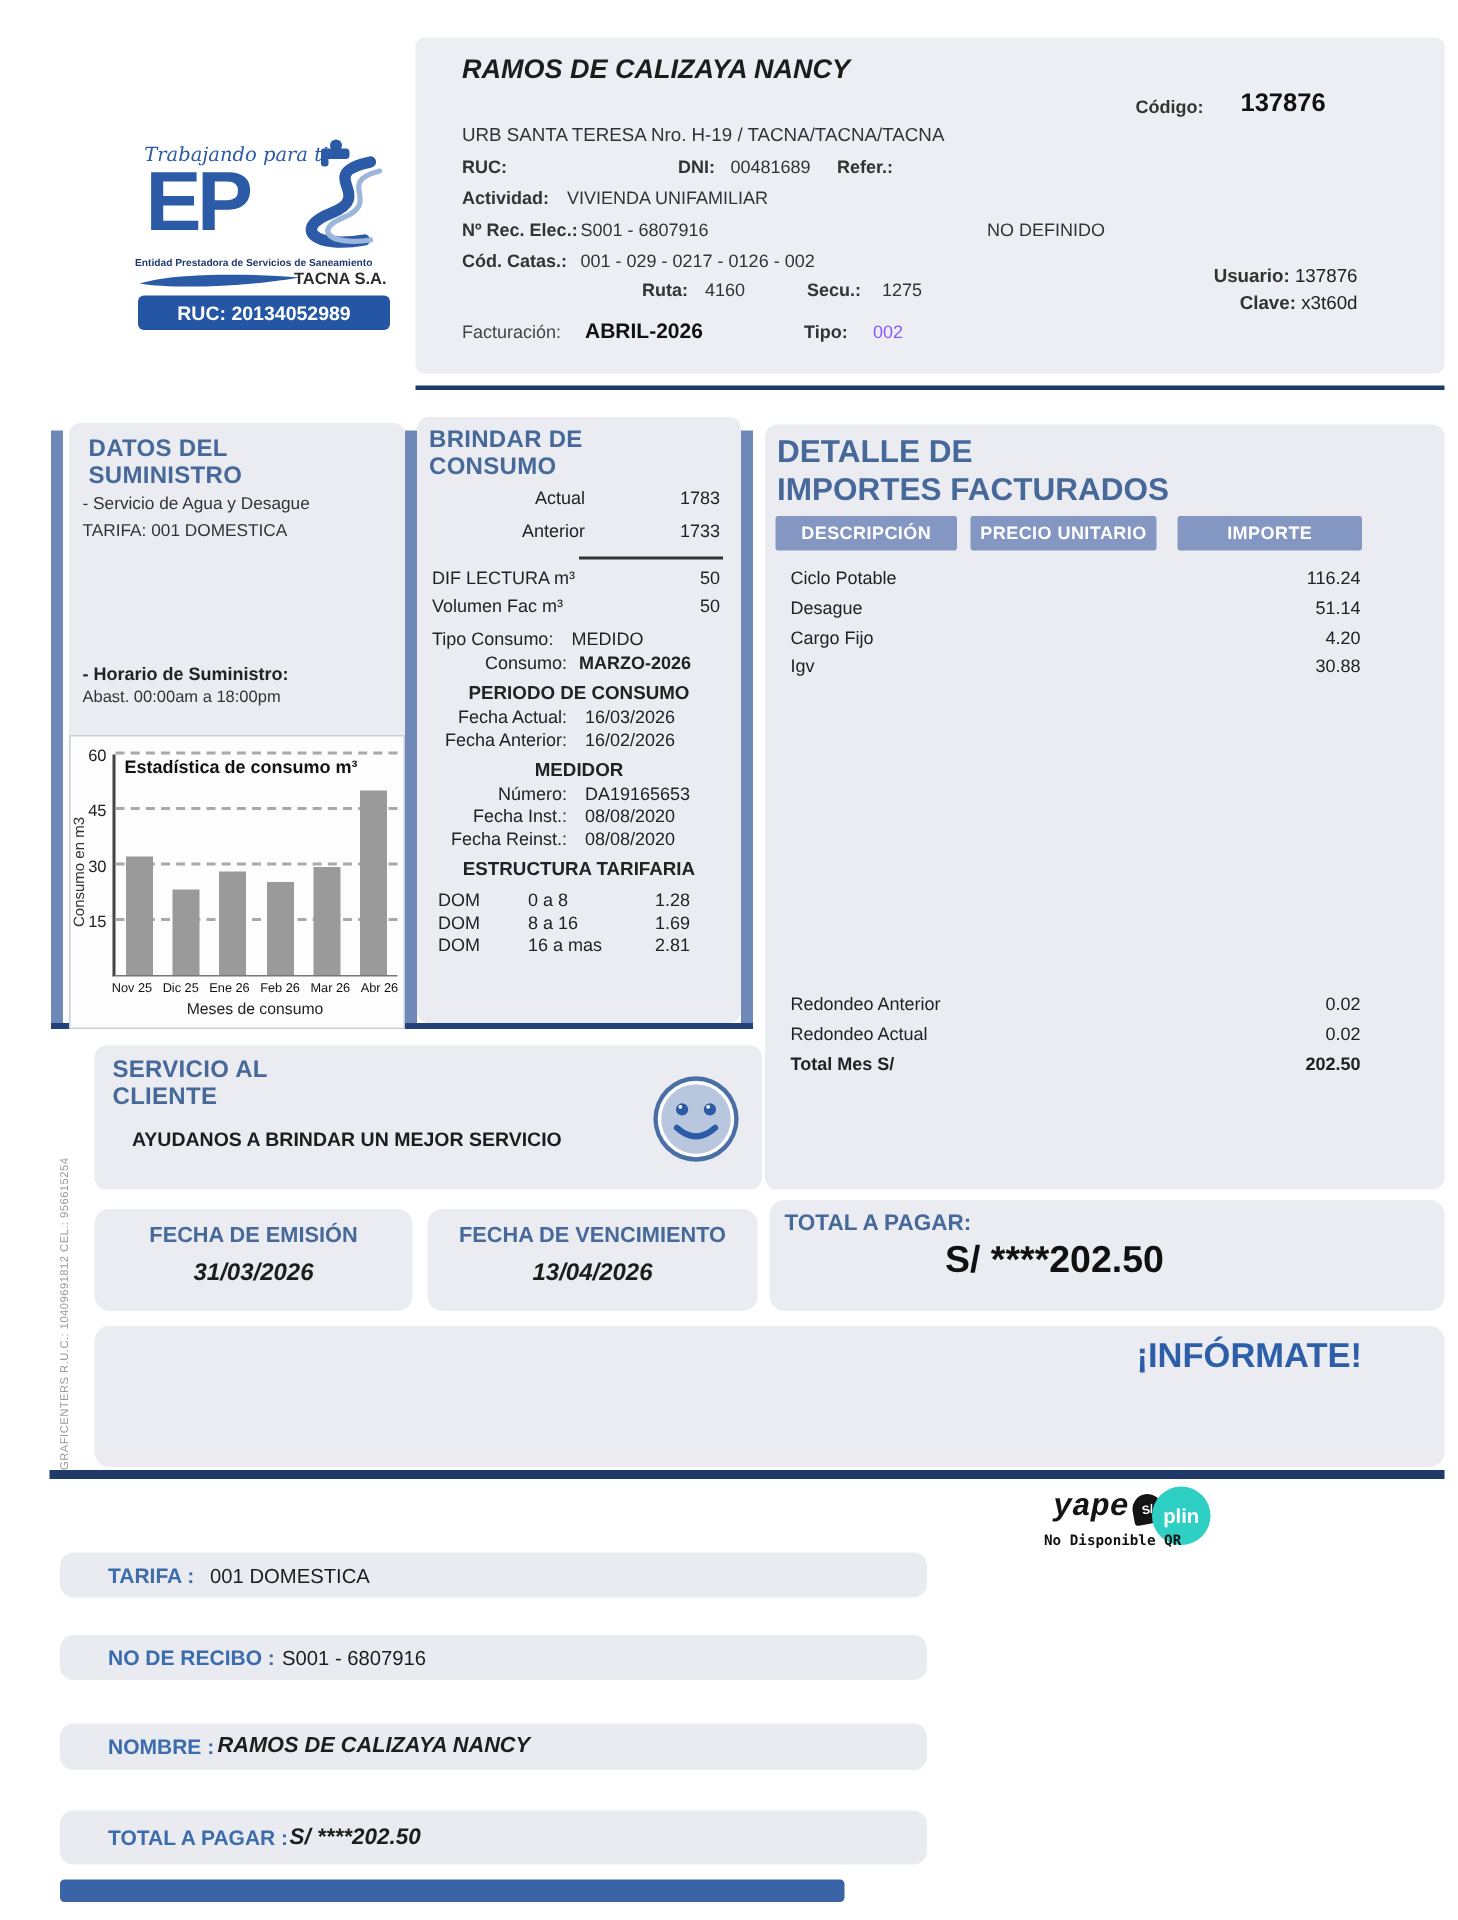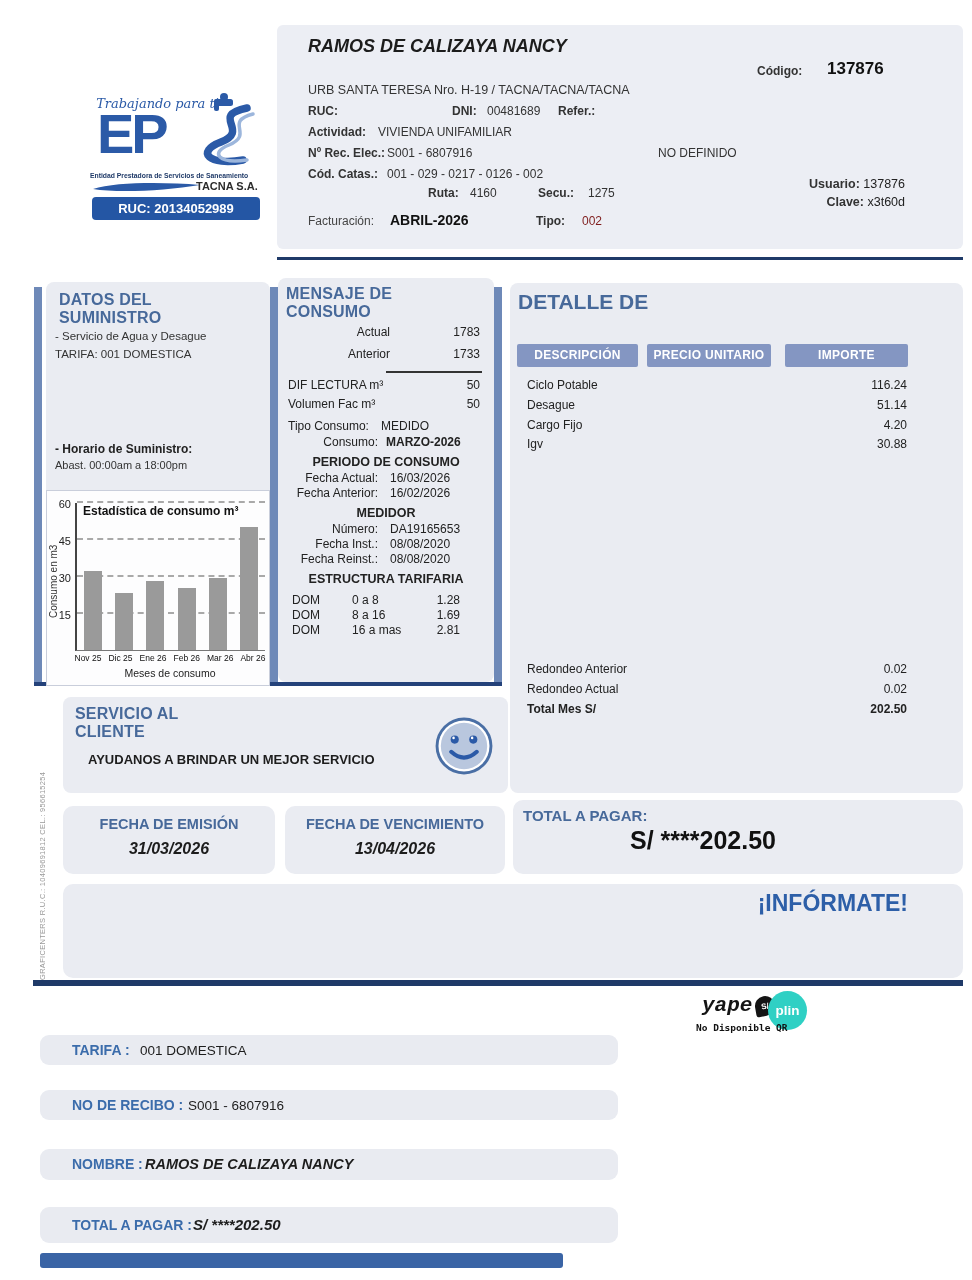--- a/index.html
+++ b/index.html
@@ -91,21 +91,21 @@
   <span class="lbl">Usuario:</span>
   <span>137876</span>
 </div>
 <div class="abs right" style="left:770px; top:195px; width:135px; font-size:12.5px;">
   <span class="lbl">Clave:</span>
   <span>x3t60d</span>
 </div>
 <span class="abs muted" style="left:308px; top:214px;">Facturación:</span>
 <span class="abs b" style="left:390px; top:212px; font-size:14px; color:#111;">ABRIL-2026</span>
 <span class="abs lbl" style="left:536px; top:214px;">Tipo:</span>
-<span class="abs" style="left:582px; top:214px; color:#7f1d1d;">002</span>
+<span class="abs" style="left:582px; top:214px; color:#8b5cf6;">002</span>
 <div class="divider" style="left:277px; top:257px; width:686px; height:3px;"></div>
 
 <div class="vbar" style="left:34px; top:287px; height:399px;"></div>
 <div class="vbar" style="left:270px; top:287px; height:399px;"></div>
 <div class="vbar" style="left:494px; top:287px; height:399px;"></div>
 <div class="divider" style="left:34px; top:682px; width:468px; height:4px; background:#24427a;"></div>
 
 <div class="panel" style="left:46px; top:282px; width:224px; height:240px;">
   <div class="ttl" style="position:absolute; left:13px; top:9px;">DATOS DEL</div>
   <div class="ttl" style="position:absolute; left:13px; top:27px;">SUMINISTRO</div>
@@ -143,21 +143,21 @@
       <div>Dic 25</div>
       <div>Ene 26</div>
       <div>Feb 26</div>
       <div>Mar 26</div>
       <div>Abr 26</div>
     </div>
   <div class="chart-xlabel">Meses de consumo</div>
 </div>
 
 <div class="panel" style="left:278px; top:278px; width:216px; height:404px;">
-  <div class="ttl" style="position:absolute; left:8px; top:7px;">MENSAJE DE</div>
+  <div class="ttl" style="position:absolute; left:8px; top:7px;">BRINDAR DE</div>
   <div class="ttl" style="position:absolute; left:8px; top:25px;">CONSUMO</div>
   <div class="right" style="position:absolute; left:60px; top:47px; width:52px;">Actual</div>
   <div class="right" style="position:absolute; left:130px; top:47px; width:72px;">1783</div>
   <div class="right" style="position:absolute; left:60px; top:69px; width:52px;">Anterior</div>
   <div class="right" style="position:absolute; left:130px; top:69px; width:72px;">1733</div>
   <div style="position:absolute; left:108px; top:93px; width:96px; border-top:2px solid #333;"></div>
   <div style="position:absolute; left:10px; top:100px;">DIF LECTURA m³</div>
   <div class="right" style="position:absolute; left:130px; top:100px; width:72px;">50</div>
   <div style="position:absolute; left:10px; top:119px;">Volumen Fac m³</div>
   <div class="right" style="position:absolute; left:130px; top:119px; width:72px;">50</div>
@@ -190,20 +190,21 @@
   </div>
   <div>
     <span style="position:absolute; left:14px; top:345px;">DOM</span>
     <span style="position:absolute; left:74px; top:345px;">16 a mas</span>
     <span class="right" style="position:absolute; left:120px; top:345px; width:62px;">2.81</span>
   </div>
 </div>
 
 <div class="panel" style="left:510px; top:283px; width:453px; height:510px;">
   <div class="ttl-big" style="position:absolute; left:8px; top:6px;">DETALLE DE</div>
+  <div class="ttl-big" style="position:absolute; left:8px; top:31px;">IMPORTES FACTURADOS</div>
   <div class="th" style="left:7px; top:61px; width:121px;">DESCRIPCIÓN</div>
   <div class="th" style="left:137px; top:61px; width:124px;">PRECIO UNITARIO</div>
   <div class="th" style="left:275px; top:61px; width:123px;">IMPORTE</div>
   <div>
     <span style="position:absolute; left:17px; top:95px;">Ciclo Potable</span>
     <span class="right" style="position:absolute; left:297px; top:95px; width:100px;">116.24</span>
   </div>
   <div>
     <span style="position:absolute; left:17px; top:115px;">Desague</span>
     <span class="right" style="position:absolute; left:297px; top:115px; width:100px;">51.14</span>

